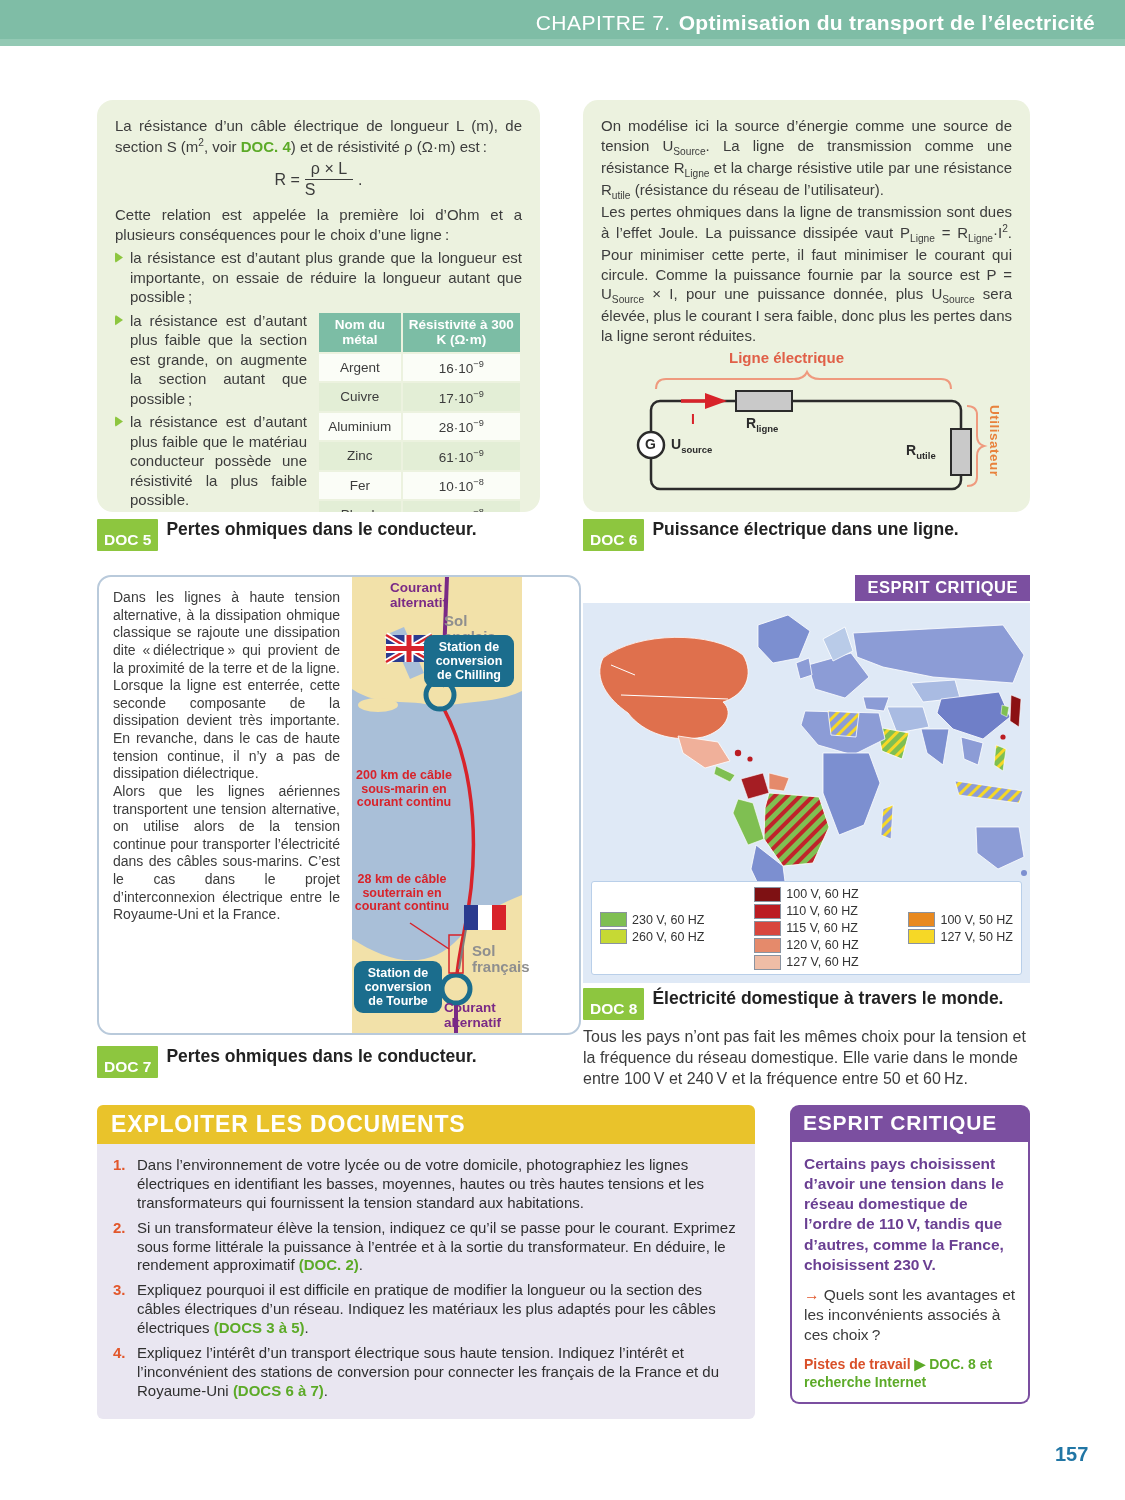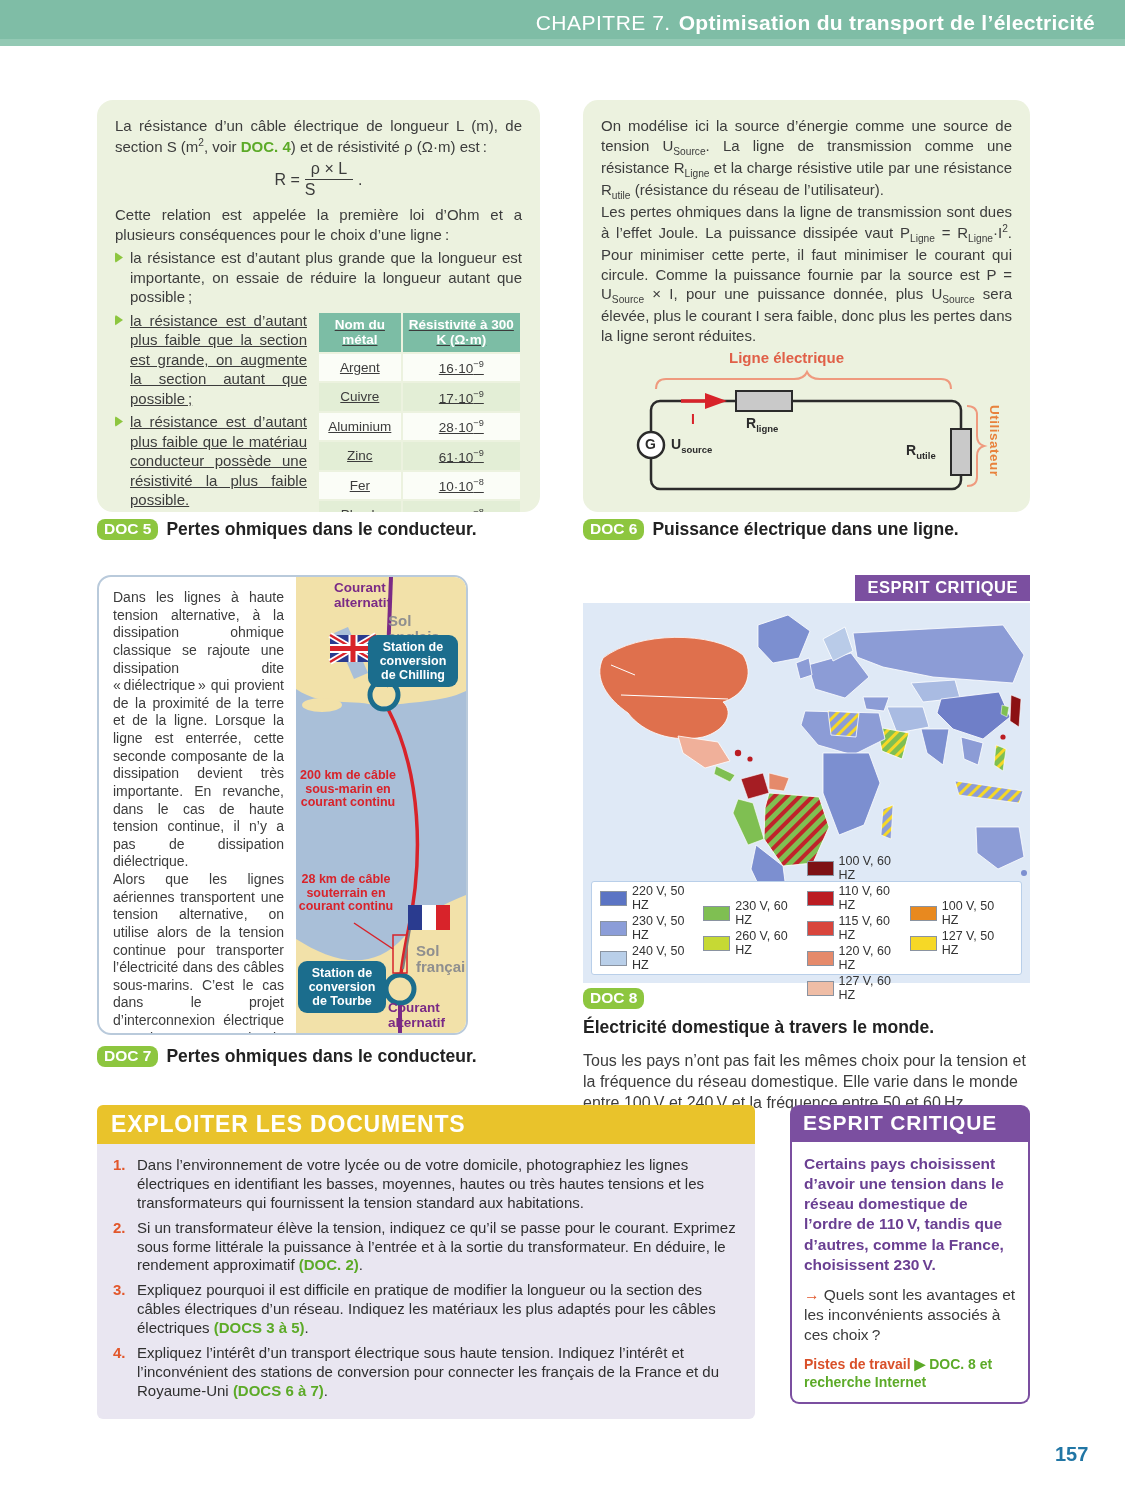--- a/index.html
+++ b/index.html
@@ -32,46 +32,46 @@
   .formula{display:flex;align-items:center;justify-content:center;
     font-size:16px;margin:4px 0 6px 0;}
   .frac{display:inline-flex;flex-direction:column;text-align:left;margin:0 5px;}
   .frac .fnum{border-bottom:1.5px solid #3c3c3c;padding:0 6px 1px 6px;}
   .frac .fden{padding-top:1px;}
 
   .bullet{position:relative;padding-left:15px;}
   .bmark{position:absolute;left:0;top:4px;display:inline-block;width:8px;height:11px;
     background:#8dc63f;clip-path:polygon(0 0,100% 50%,0 100%);border-radius:2px;}
 
-  .doc5-flex{display:flex;gap:10px;margin-top:2px;text-decoration:underline;}
+  .doc5-flex{display:flex;gap:10px;margin-top:2px;}
   .doc5-flex .col-txt{flex:1;}
 
   table.res{border-collapse:collapse;width:205px;font-size:13.5px;}
   table.res th{background:#7cbda5;color:#fff;font-weight:bold;padding:4px 3px;
     line-height:1.15;text-align:center;border:2px solid #ecf2df;}
   table.res td{padding:5.5px 3px;text-align:center;border:2px solid #ecf2df;}
   table.res tr:nth-child(odd) td{background:#fbfdf7;}
   table.res tr:nth-child(even) td{background:#e3eed6;}
 
   
   .circuit{position:relative;width:411px;height:152px;margin-top:4px;}
   .circuit .lbl{position:absolute;font-size:14px;color:#2b2b2b;}
   .circuit .lbl.red{color:#d8232a;font-weight:bold;}
   .circuit .lbl.orange{color:#e06048;font-weight:bold;font-size:15px;}
   .circuit .lbl.user{color:#e8823c;font-weight:bold;font-size:13.5px;
     writing-mode:vertical-rl;letter-spacing:.5px;}
 
   
   .caption{display:flex;align-items:flex-start;gap:8px;font-size:17.5px;}
   .badge{background:#8dc63f;color:#fff;font-weight:bold;font-size:15.5px;
-    padding:1px 7px 2px 7px;border-radius:8px;white-space:nowrap;}
+    padding:12px 7px 2px 7px;border-radius:1px;white-space:nowrap;}
   .caption b{color:#222;}
 
   
-  .doc7-box{left:97px;top:575px;width:371px;height:460px;background:#fff;
+  .doc7-box{left:97px;top:575px;width:484px;height:460px;background:#fff;
     border:2px solid #b9cadb;border-radius:14px;box-sizing:border-box;
     display:flex;overflow:hidden;}
   .doc7-text{width:253px;box-sizing:border-box;padding:12px 12px 8px 14px;
     font-size:14px;line-height:1.26;text-align:justify;}
   .doc7-text p{margin:0;}
   .doc7-map{position:relative;width:170px;height:456px;flex:none;}
   .mlabel{position:absolute;line-height:1.08;}
   .mlabel.purple{color:#7a2a86;font-weight:bold;font-size:13.5px;}
   .mlabel.gray{color:#8f8f8f;font-weight:bold;font-size:15px;}
   .mlabel.redtxt{color:#d8232a;font-weight:bold;font-size:12.5px;text-align:center;}
@@ -85,21 +85,21 @@
   .worldmap{position:absolute;left:0;top:28px;width:447px;height:380px;
     background:#dfe9f6;}
   .legendbox{position:absolute;left:8px;right:8px;bottom:8px;height:94px;
     background:#fff;border:1.5px solid #b9cfe9;border-radius:3px;
     display:flex;align-items:center;justify-content:space-between;
     padding:4px 8px;box-sizing:border-box;}
   .lg-col{display:flex;flex-direction:column;gap:2px;}
   .lg-item{display:flex;align-items:center;gap:5px;font-size:12.5px;color:#333;}
   .lg-sw{width:25px;height:13px;border:1px solid #8a93a0;flex:none;}
   .doc8-caption{position:absolute;left:0;top:413px;width:447px;}
-  .doc8-caption .caption{margin-bottom:13px;flex-direction:column;}
+  .doc8-caption .caption{margin-bottom:7px;}
   .doc8-desc{font-size:16px;line-height:1.3;color:#3c3c3c;margin:0;}
 
   
   .exploiter{left:97px;top:1105px;width:658px;}
   .exp-head{background:#e9c32b;border-radius:6px 6px 0 0;color:#fff;
     font-weight:bold;font-size:23px;letter-spacing:.8px;padding:6px 0 6px 14px;}
   .exp-body{background:#e9e6f1;border-radius:0 0 6px 6px;padding:12px 18px 12px 14px;}
   .q{position:relative;padding-left:26px;margin-bottom:6px;
     font-size:15px;line-height:1.26;color:#2f2f2f;}
   .q .num{position:absolute;left:2px;top:0;color:#e2572b;font-weight:bold;}
@@ -344,34 +344,20 @@
       <path d="M419,102 L426,104 L424,114 L418,111 Z" fill="#7fbf52" stroke="#fff" stroke-width="0.5"></path>
       <circle cx="420" cy="134" r="2.6" fill="#bb1c22"></circle>
 
       <path d="M393,224 L436,224 L441,254 L415,266 L394,250 Z" fill="#8c9cd6" stroke="#fff" stroke-width="0.8"></path>
       <circle cx="441" cy="270" r="3" fill="#7c8fd0"></circle>
     </svg>
 
     <div class="legendbox">
       <div class="lg-col">
         <div class="lg-item">
-            <span class="lg-sw" style="background: rgb(91, 116, 196);"></span>
-            <span>220 V, 50 HZ</span>
-          </div>
-        <div class="lg-item">
-            <span class="lg-sw" style="background: rgb(139, 157, 216);"></span>
-            <span>230 V, 50 HZ</span>
-          </div>
-        <div class="lg-item">
-            <span class="lg-sw" style="background: rgb(185, 207, 233);"></span>
-            <span>240 V, 50 HZ</span>
-          </div>
-      </div>
-      <div class="lg-col">
-        <div class="lg-item">
             <span class="lg-sw" style="background: rgb(127, 191, 82);"></span>
             <span>230 V, 60 HZ</span>
           </div>
         <div class="lg-item">
             <span class="lg-sw" style="background: rgb(198, 217, 52);"></span>
             <span>260 V, 60 HZ</span>
           </div>
       </div>
       <div class="lg-col">
         <div class="lg-item">

